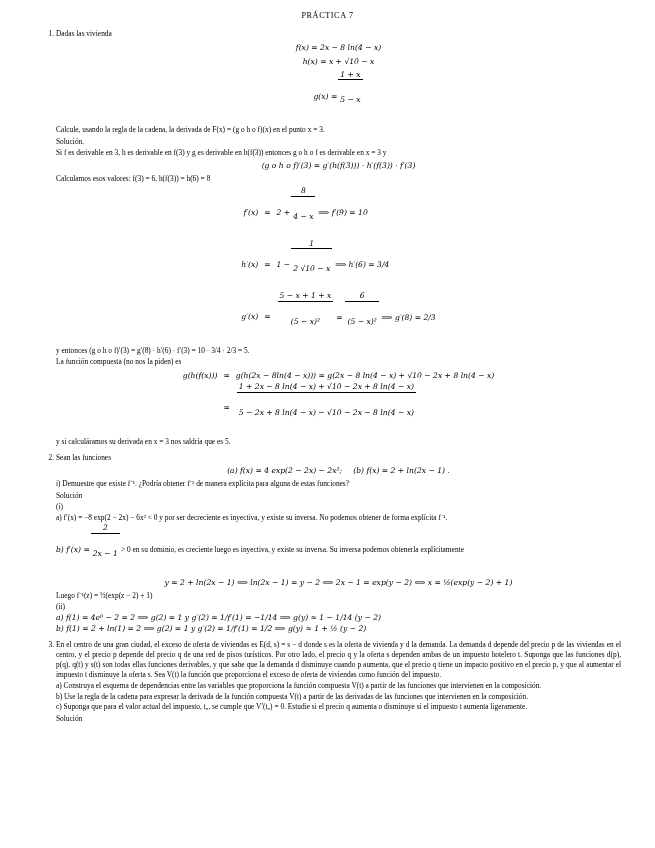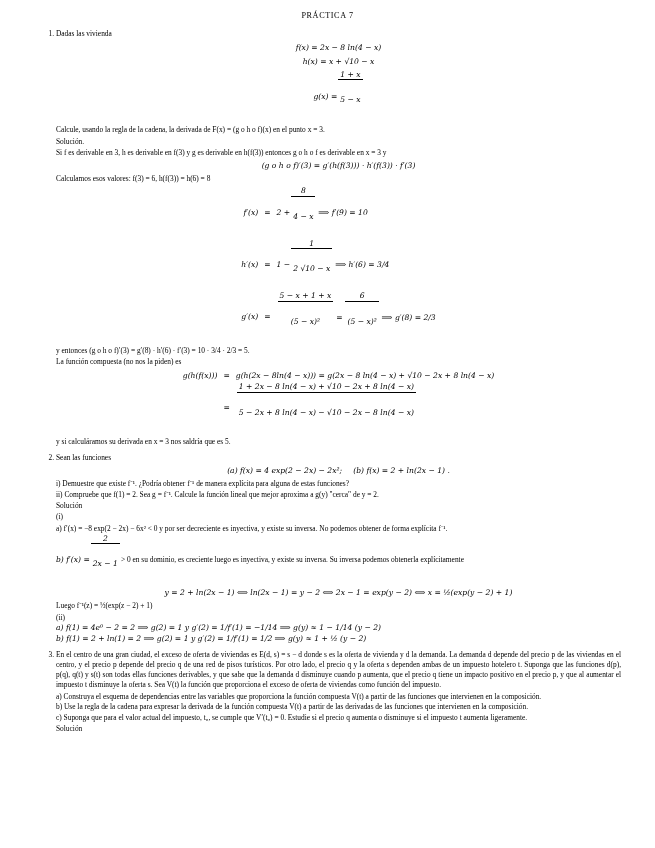--- a/index.html
+++ b/index.html
@@ -187,21 +187,20 @@
         <span class="num">2.</span>
         <div class="para">Sean las funciones</div>
 
         <div class="center">
           <span class="math">(a) f(x) = 4 exp(2 − 2x) − 2x²;</span>
           &nbsp;&nbsp;&nbsp;&nbsp;
           <span class="math">(b) f(x) = 2 + ln(2x − 1) .</span>
         </div>
 
         <div class="sub-item">i) Demuestre que existe f⁻¹. ¿Podría obtener f⁻¹ de manera explícita para alguna de estas funciones?</div>
-        <div class="sub-item">ii) Compruebe que f(1) = 2. Sea g = f⁻¹. Calcule la función lineal que mejor aproxima a g(y) "cerca" de y = 2.</div>
         <div class="para">Solución</div>
         <div class="para tight">(i)</div>
         <div class="para">a) f′(x) = −8 exp(2 − 2x) − 6x² &lt; 0 y por ser decreciente es inyectiva, y existe su inversa. No podemos obtener de forma explícita f⁻¹.</div>
 
         <div class="para">
           <span class="math">b) f′(x) =</span><span class="frac"><span class="num2 math">2</span><span class="den math">2x − 1</span></span><span>&gt; 0 en su dominio, es creciente luego es inyectiva, y existe su inversa. Su inversa podemos obtenerla explícitamente</span>
         </div>
 
         <div class="center math">y = 2 + ln(2x − 1) ⟺ ln(2x − 1) = y − 2 ⟺ 2x − 1 = exp(y − 2) ⟺ x = ½(exp(y − 2) + 1)</div>
 

